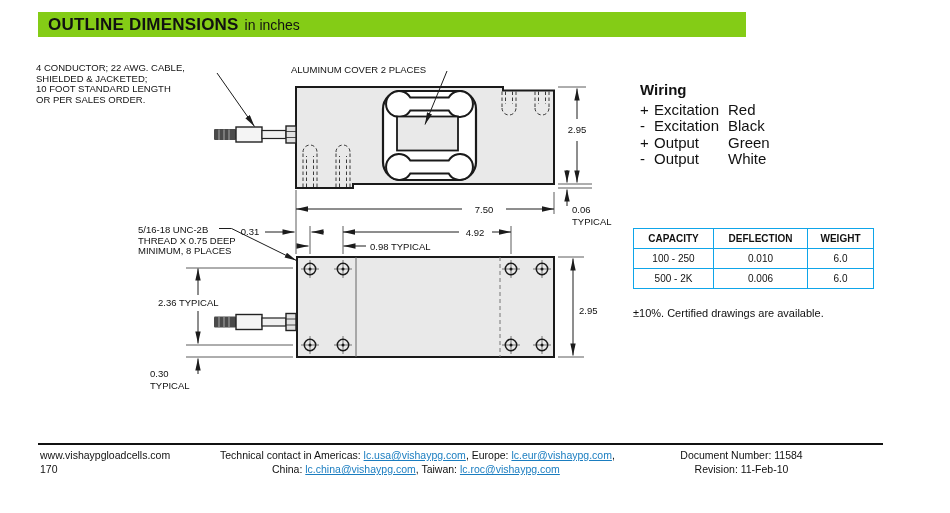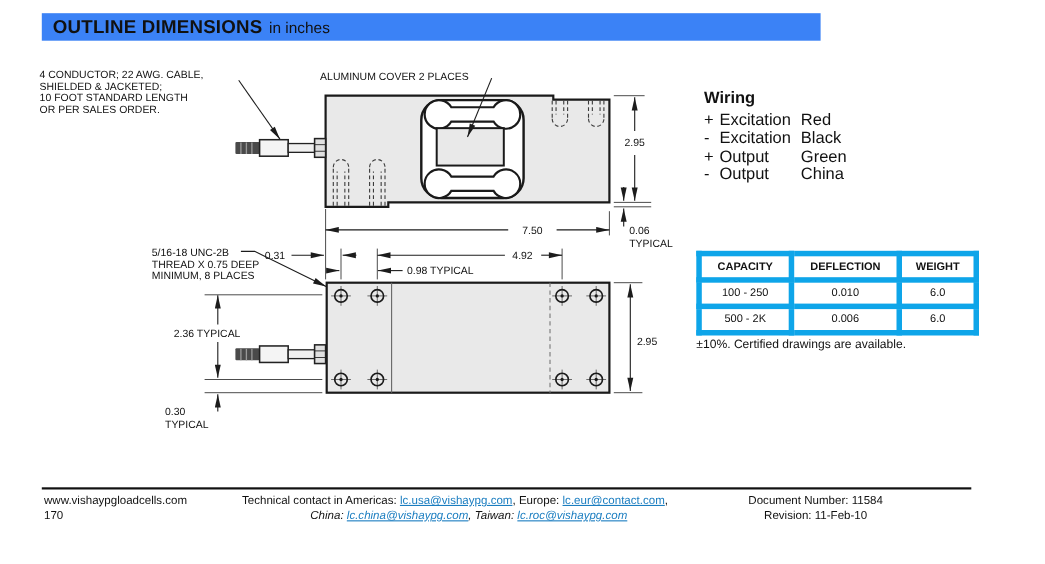--- a/index.html
+++ b/index.html
@@ -1,20 +1,20 @@
 <!DOCTYPE html>
 <html><head>
 <meta charset="utf-8">
 <style>
   html,body{margin:0;padding:0;background:#fff;}
   body{width:950px;height:513px;position:relative;overflow:hidden;
        font-family:"Liberation Sans","DejaVu Sans",sans-serif;color:#111;}
   .abs{position:absolute;}
   
-  .title-bar{left:38px;top:12px;width:708px;height:25px;background:#3b82f6;
+  .title-bar{left:38px;top:12px;width:708px;height:25px;background:#84cc16;
              display:flex;align-items:center;padding-left:10px;box-sizing:border-box;}
   .title-bar .t-main{font-size:17px;font-weight:bold;letter-spacing:.2px;}
   .title-bar .t-sub{font-size:14px;font-weight:normal;margin-left:6px;}
   
   svg.draw{left:0;top:0;width:950px;height:513px;position:absolute;}
   svg.draw text{font-family:"Liberation Sans","DejaVu Sans",sans-serif;font-size:9.5px;fill:#111;}
   .outline{fill:#e9e9e9;stroke:#1a1a1a;stroke-width:2;}
   .pocket{fill:#ffffff;stroke:#1a1a1a;stroke-width:2.2;}
   .bone{fill:#ffffff;stroke:#1a1a1a;stroke-width:2;}
   .cover{fill:#e9e9e9;stroke:#1a1a1a;stroke-width:1.8;}
@@ -25,30 +25,30 @@
   .holeC{fill:none;stroke:#1a1a1a;stroke-width:1.5;}
   .tick{stroke:#444;stroke-width:.7;}
   .innsolid{stroke:#666;stroke-width:1;}
   .inndash{stroke:#777;stroke-width:1;stroke-dasharray:4 3;}
   .mid{text-anchor:middle;}
   
   .wiring{left:640px;top:82px;font-size:15px;line-height:16.5px;}
   .wiring .w-head{font-weight:bold;margin-bottom:3px;}
   .wiring .w-row{display:grid;grid-template-columns:14px 74px auto;}
   table.spec{left:633px;top:228px;position:absolute;border-collapse:collapse;}
-  table.spec th,table.spec td{border:5px solid #0ea5e9;text-align:center;padding:0;}
+  table.spec th,table.spec td{border:1px solid #0ea5e9;text-align:center;padding:0;}
   table.spec th{font-size:10px;font-weight:bold;height:19px;}
   table.spec td{font-size:10px;height:19px;}
   .c1{width:79px;} .c2{width:93px;} .c3{width:65px;}
   .note{left:633px;top:306px;font-size:11px;line-height:15.5px;white-space:nowrap;}
   
   .f-rule{left:38px;top:443px;width:845px;height:2px;background:#111;}
   .f-left{left:40px;top:449px;font-size:10.5px;line-height:13.5px;}
   .f-c1{left:220px;top:449px;font-size:10.5px;white-space:nowrap;}
-  .f-c2{left:282px;top:463px;font-size:10.5px;white-space:nowrap;font-style:italic;}
+  .f-c2{left:272px;top:463px;font-size:10.5px;white-space:nowrap;}
   .f-right{left:600px;top:449px;width:283px;text-align:center;font-size:10.5px;line-height:13.5px;}
   a.lnk{color:#1a7dc0;text-decoration:underline;cursor:pointer;}
 </style>
 </head>
 <body>
 
 <div class="abs title-bar">
   <span class="t-main">OUTLINE DIMENSIONS</span>
   <span class="t-sub">in inches</span>
 </div>
@@ -214,21 +214,21 @@
     <span>Black</span>
   </div>
   <div class="w-row">
     <span>+</span>
     <span>Output</span>
     <span>Green</span>
   </div>
   <div class="w-row">
     <span>-</span>
     <span>Output</span>
-    <span>China</span>
+    <span>White</span>
   </div>
 </div>
 
 <table class="spec">
   <thead>
     <tr>
       <th class="c1">CAPACITY</th>
       <th class="c2">DEFLECTION</th>
       <th class="c3">WEIGHT</th>
     </tr>
@@ -249,18 +249,18 @@
 
 <div class="abs note">
   <div>±10%. Certified drawings are available.</div>
 </div>
 
 <div class="abs f-rule"></div>
 <div class="abs f-left">
   <div>www.vishaypgloadcells.com</div>
   <div>170</div>
 </div>
-<div class="abs f-c1"><span>Technical contact in Americas: </span><a class="lnk">lc.usa@vishaypg.com</a><span>, Europe: </span><a class="lnk">lc.eur@contact.com</a><span>,</span></div>
+<div class="abs f-c1"><span>Technical contact in Americas: </span><a class="lnk">lc.usa@vishaypg.com</a><span>, Europe: </span><a class="lnk">lc.eur@vishaypg.com</a><span>,</span></div>
 <div class="abs f-c2"><span>China: </span><a class="lnk">lc.china@vishaypg.com</a><span>, Taiwan: </span><a class="lnk">lc.roc@vishaypg.com</a></div>
 <div class="abs f-right">
   <div>Document Number: 11584</div>
   <div>Revision: 11-Feb-10</div>
 </div>
 
 </body></html>

